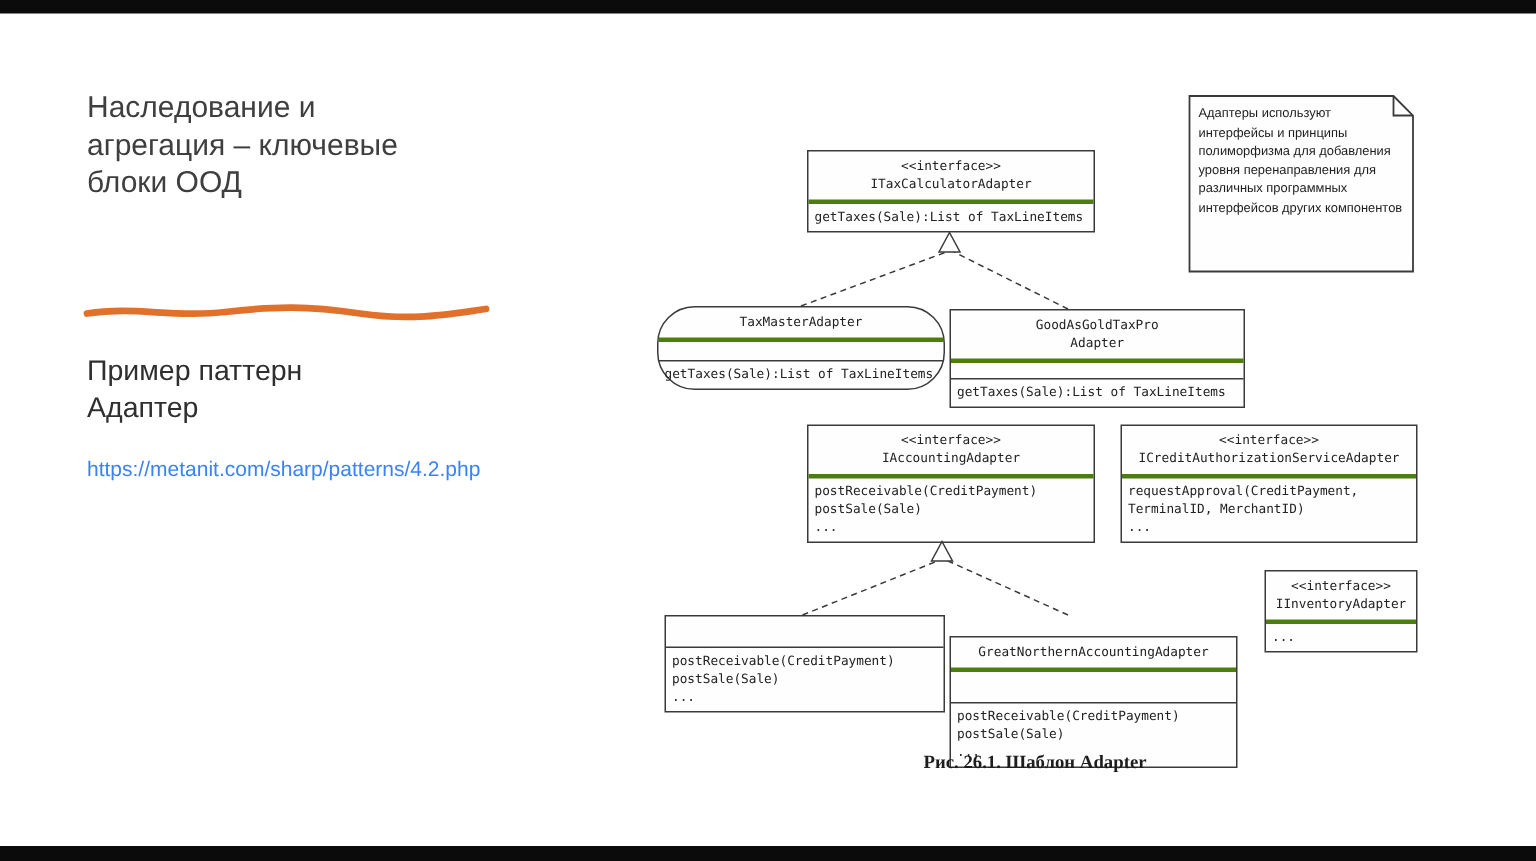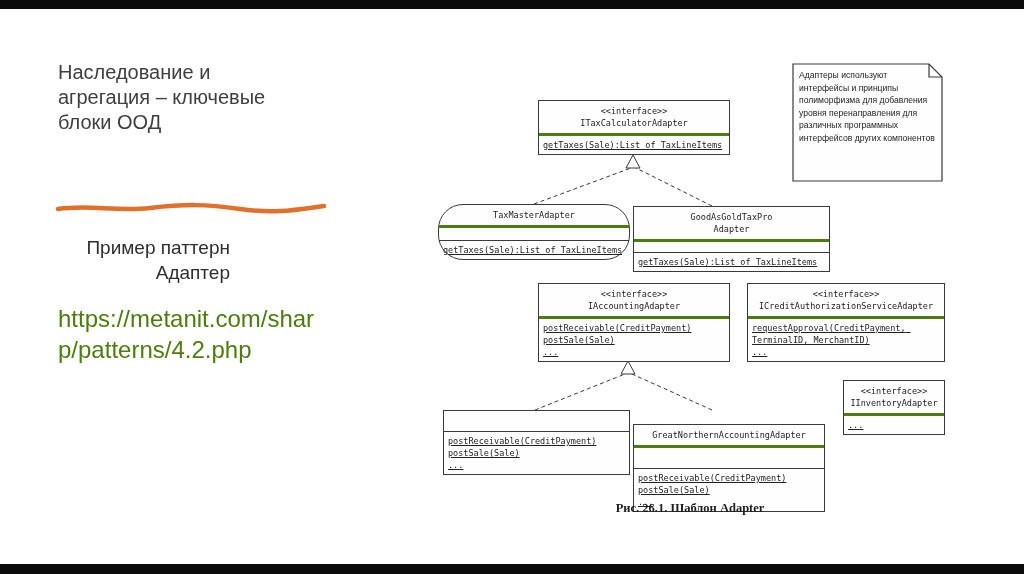--- a/index.html
+++ b/index.html
@@ -12,41 +12,41 @@
   .bar.bottom { bottom:0; height:10px; }
 
   
   .title {
     position:absolute; left:58px; top:60px; width:218px;
     font-size:20px; line-height:1.26; color:#3f3f3f;
   }
   .accent-line { position:absolute; left:55px; top:201px; }
   .subtitle {
     position:absolute; left:58px; top:236px; width:172px;
-    font-size:19px; line-height:1.3; color:#2f2f2f;text-align:right;
+    font-size:19px; line-height:1.3; color:#2f2f2f;
   }
   .link {
     position:absolute; left:58px; top:303px; width:272px;
-    font-size:24px; line-height:1.3; color:#4d7c0f;
+    font-size:14px; line-height:1.3; color:#3b82f6;
     overflow-wrap:break-word; word-break:break-all;
   }
 
   
   .uml {
     position:absolute; background:#fefefe; border:1px solid #3a3a3a;
     font-family:"DejaVu Sans Mono", monospace; font-size:8.5px; color:#222;
   }
   .uml .head { text-align:center; padding:4px 2px; border-bottom:3px solid #4d7c0f; line-height:12px; }
   .uml .head .name { white-space:pre-line; }
   .uml .attrs { border-bottom:1px solid #3a3a3a; }
   .attrs-sm { height:12px; }
   .attrs-xs { height:10px; }
   .attrs-lg { height:20px; }
   .uml .methods { padding:3px 4px; line-height:12px; text-align:left; }
-  .uml .methods div { white-space:pre-wrap;text-decoration:underline; }
+  .uml .methods div { white-space:pre-wrap; }
 
   #box-itax          { left:538px; top:100px; width:190px; }
   #box-taxmaster     { left:438px; top:204px; width:190px;border-radius:25px; }
   #box-goodasgold    { left:633px; top:206px; width:195px; }
   #box-iaccounting   { left:538px; top:283px; width:190px; }
   #box-icredit       { left:747px; top:283px; width:196px; }
   #box-iinventory    { left:843px; top:380px; width:100px; }
   #box-sap           { left:443px; top:410px; width:185px; }
   #box-greatnorthern { left:633px; top:424px; width:190px; }
 

